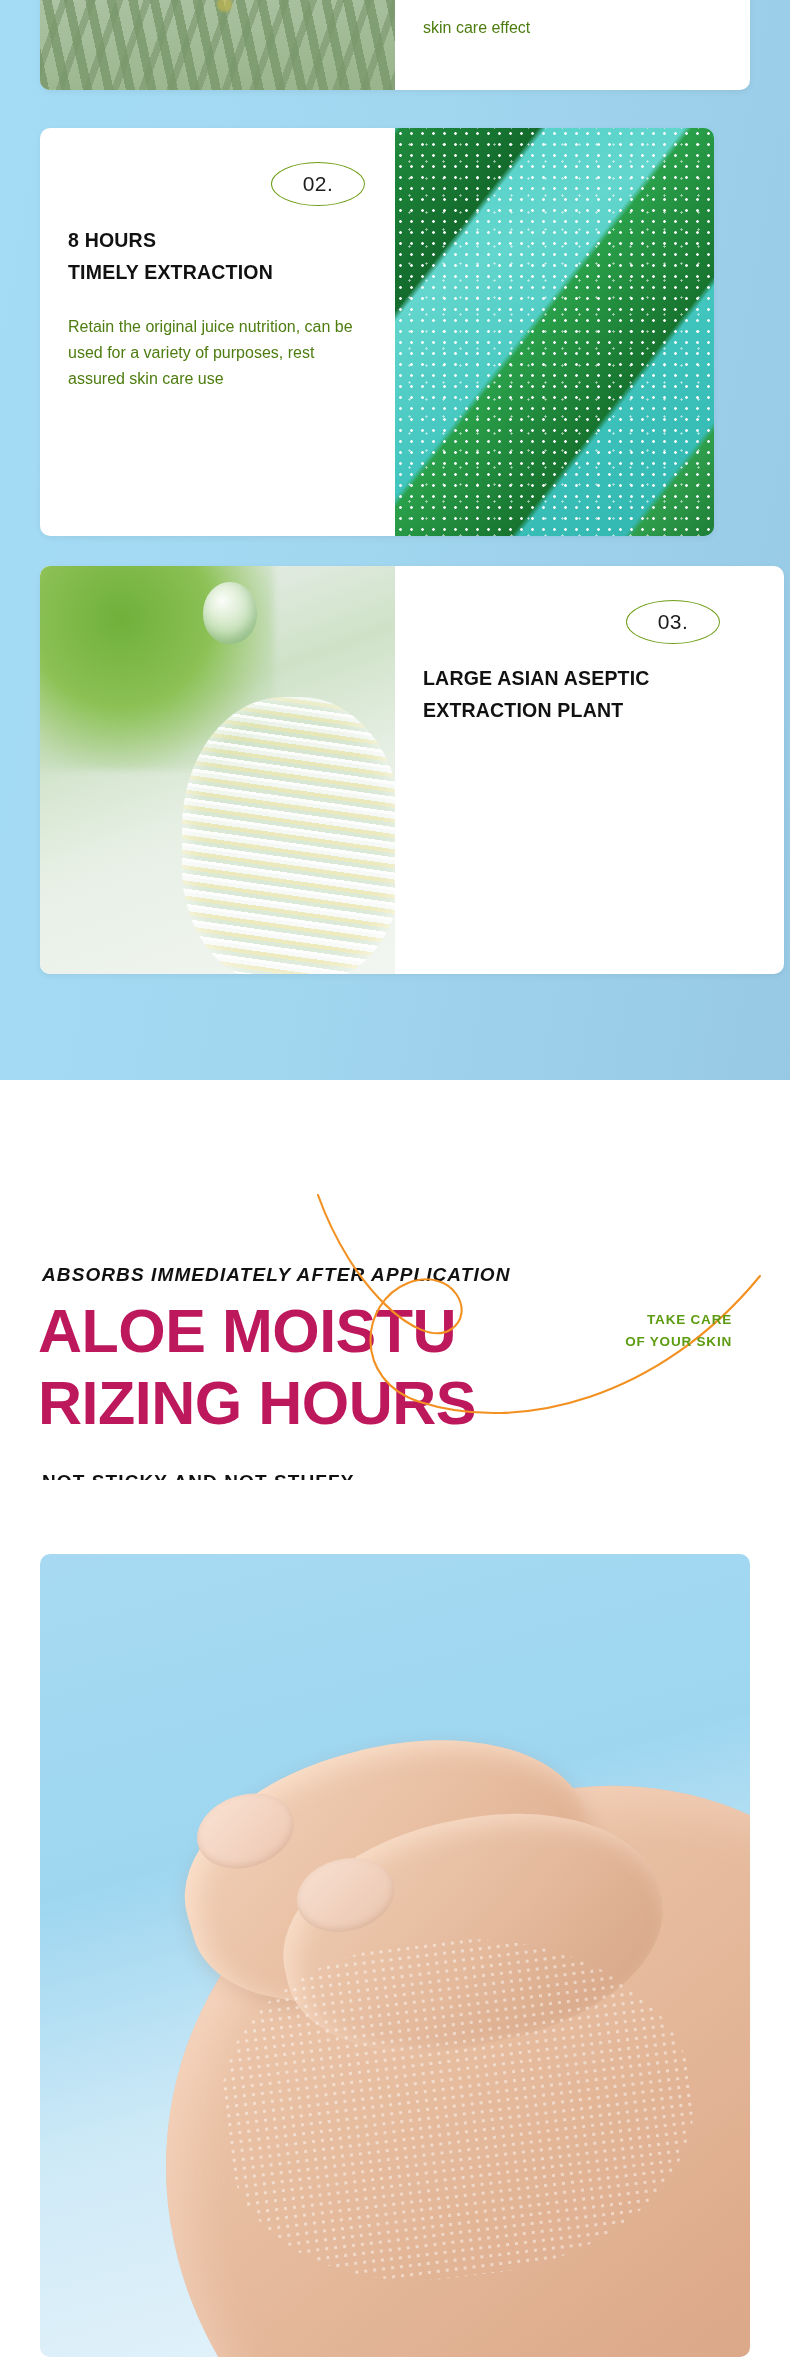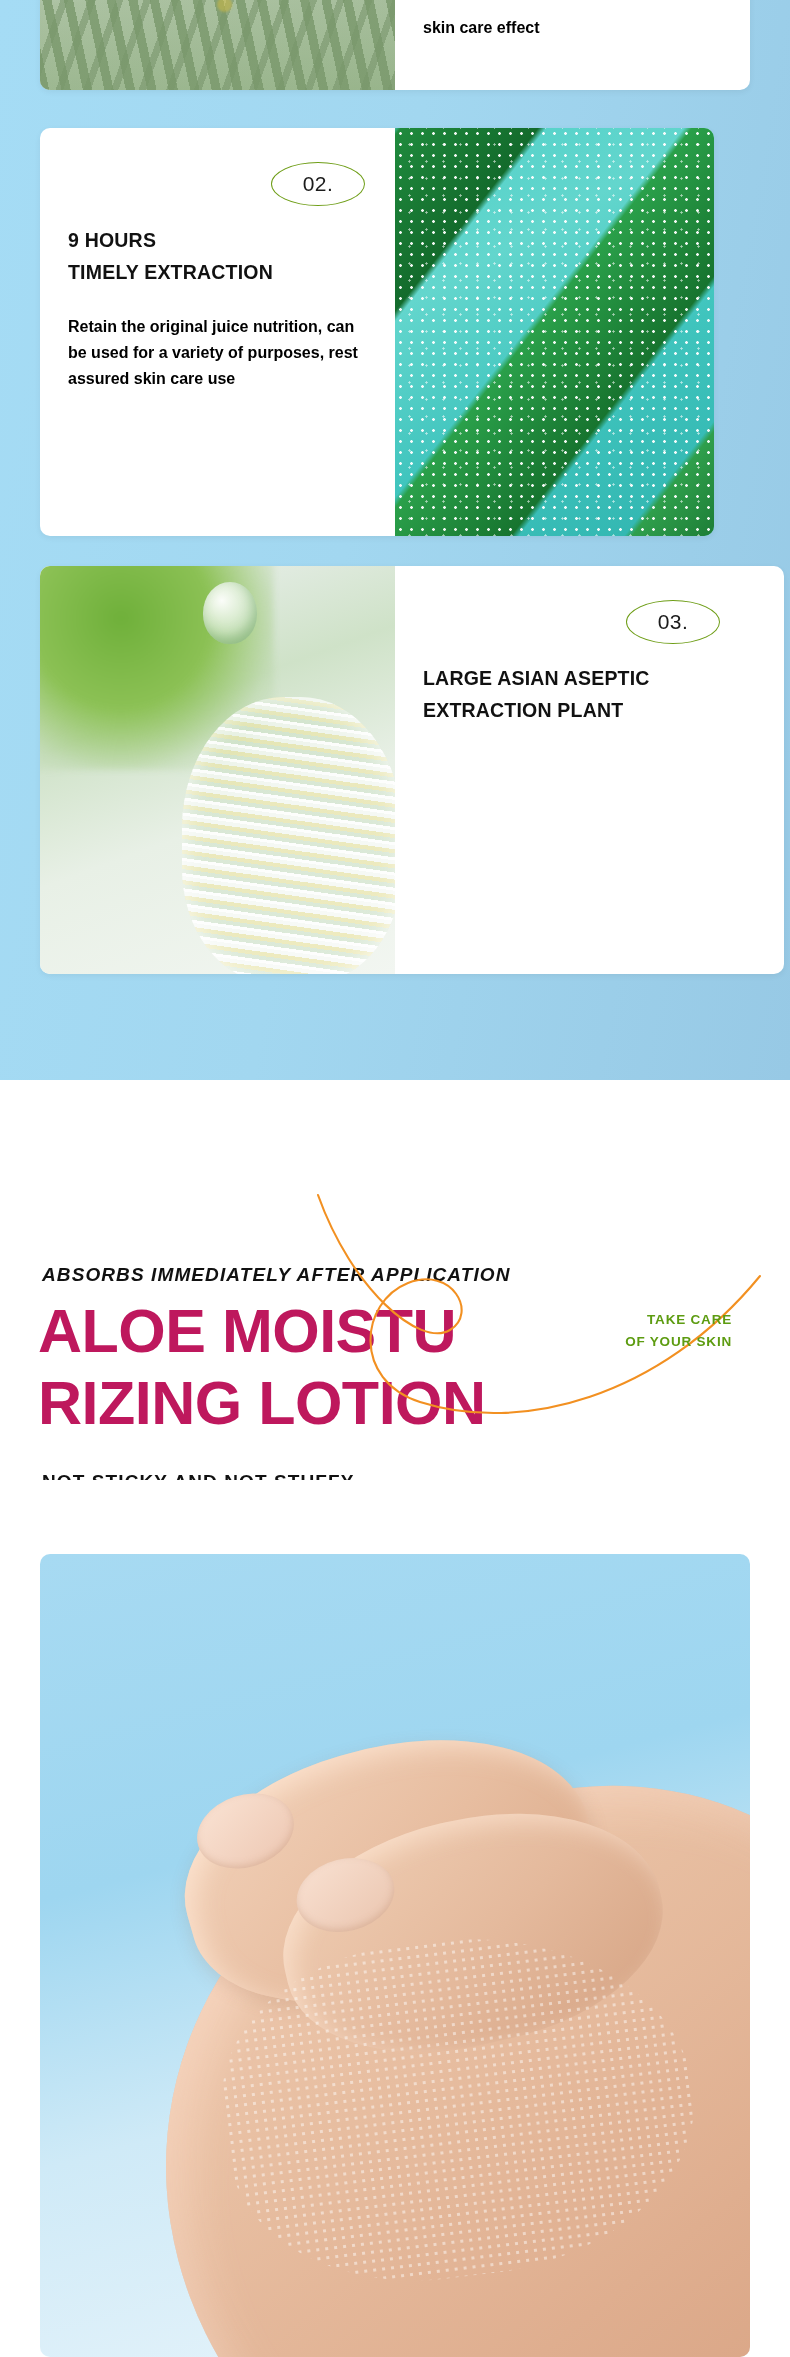--- a/index.html
+++ b/index.html
@@ -96,22 +96,22 @@
     color: #111111;
     line-height: 1.65;
     letter-spacing: 0.2px;
   }
   .card-text {
     position: absolute;
     left: 28px;
     top: 186px;
     width: 300px;
     font-size: 16px;
-    font-weight: 700;
-    color: #000000;
+    font-weight: 400;
+    color: #4d7c0f;
     line-height: 1.62;
   }
 
   
   .card-01 .card-text {
     top: 150px;
   }
 
   
   .photo-aloe-field {
@@ -369,21 +369,21 @@
         <div></div>
       </div>
       <div class="card-text">skin care effect</div>
     </div>
   </div>
 
   <div class="card card-02">
     <div class="card-body">
       <div class="num-badge">02.</div>
       <div class="card-title">
-        <div>9 HOURS</div>
+        <div>8 HOURS</div>
         <div>TIMELY EXTRACTION</div>
       </div>
       <div class="card-text">Retain the original juice nutrition, can be used for a variety of purposes, rest assured skin care use</div>
     </div>
     <div class="card-photo">
       <div class="photo-aloe-dew"></div>
     </div>
   </div>
 
   <div class="card card-03">
@@ -407,21 +407,21 @@
 
   <svg class="swirl" viewBox="0 0 790 400">
     <path d="M318 115 C 352 210, 420 268, 450 250 C 478 233, 452 186, 408 203
              C 360 222, 352 300, 420 322 C 520 354, 660 318, 760 196" fill="none" stroke="#f29021" stroke-width="2.1" stroke-linecap="round"></path>
   </svg>
 
   <div class="kicker">ABSORBS IMMEDIATELY AFTER APPLICATION</div>
 
   <div class="big-title">
     <div>ALOE MOISTU</div>
-    <div>RIZING LOTION</div>
+    <div>RIZING HOURS</div>
   </div>
 
   <div class="take-care">
     <div>TAKE CARE</div>
     <div>OF YOUR SKIN</div>
   </div>
 
   <div class="subkicker">NOT STICKY AND NOT STUFFY</div>
 </div>
 

